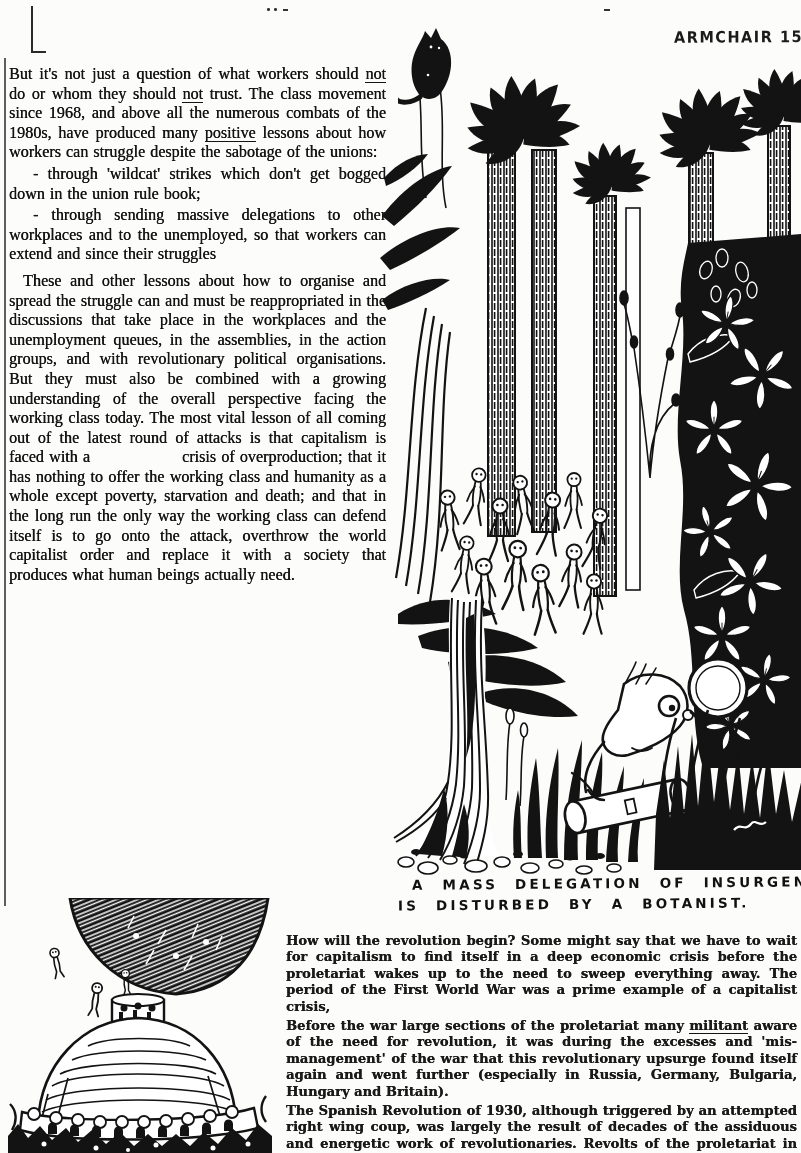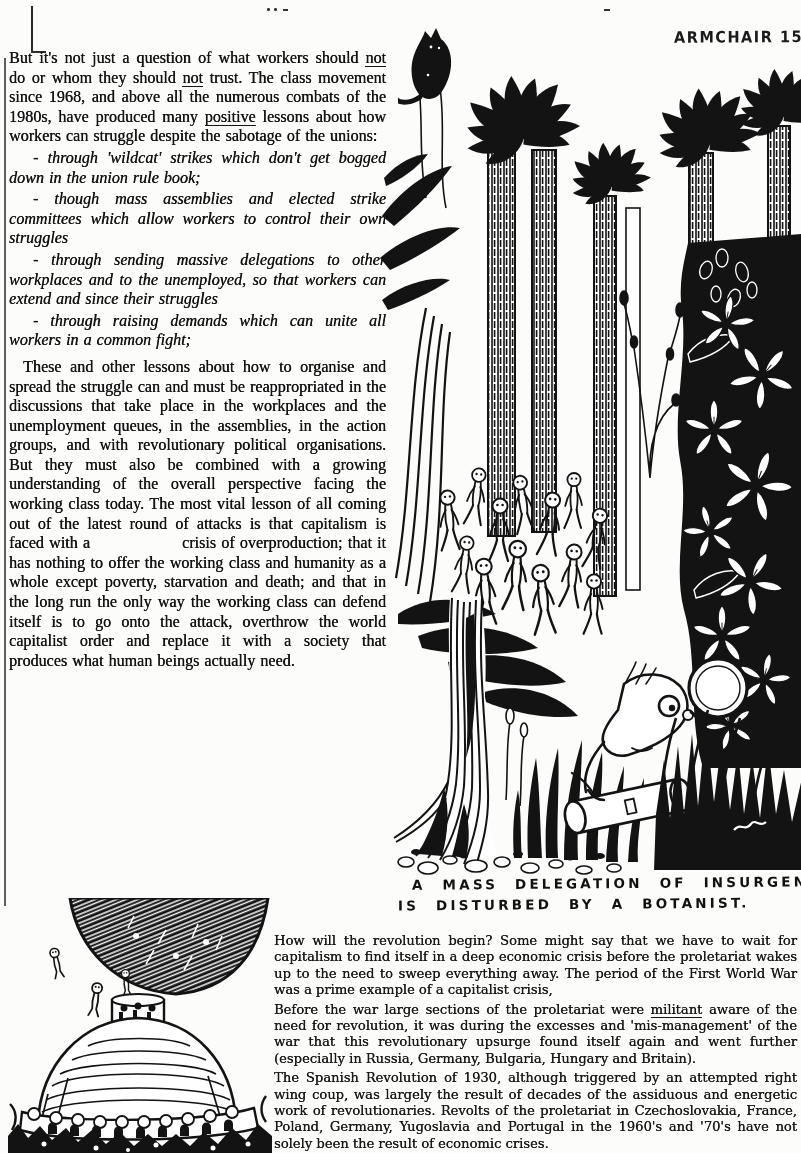--- a/index.html
+++ b/index.html
@@ -10,40 +10,40 @@
   }
   
   .masthead{
     position:absolute;left:674px;top:29px;width:126px;
     font-family:"DejaVu Sans", sans-serif;font-weight:bold;font-size:14.5px;
     letter-spacing:1.5px;color:#1b1b1b;transform:scaleY(1.08) rotate(-.3deg);
     white-space:nowrap;
   }
   
   .leftcol{
-    position:absolute;left:9px;top:48px;width:377px;
+    position:absolute;left:9px;top:64px;width:377px;
     font-size:16.1px;line-height:19.6px;text-align:justify;
     text-shadow:0.3px 0 0 currentColor;
     word-spacing:1px;
   }
   .leftcol .para{margin:0 0 2px 0;}
-  .leftcol .bullet{text-indent:24px;font-style:italic;}
+  .leftcol .bullet{text-indent:24px;}
   .leftcol .findent{text-indent:14px;}
   .leftcol .spaced{margin-top:13px;}
   .leftcol .spaced2{margin-top:7px;}
   .u{border-bottom:1.4px solid #141414;}
   .gap{display:inline-block;width:92px;}
   
   .bottomtext{
     position:absolute;left:274px;top:933px;width:523px;
     font-family:"DejaVu Serif", serif;
     font-size:13.1px;line-height:16.4px;text-align:justify;
     text-shadow:0.25px 0 0 currentColor;color:#1a1a1a;
   }
-  .bottomtext .para{margin:0 0 3px 0;}
+  .bottomtext .para{margin:0 0 3px 12px;font-weight:bold;}
   
   .caption{
     position:absolute;font-family:"DejaVu Sans", sans-serif;font-weight:bold;
     font-size:13.5px;letter-spacing:3.2px;word-spacing:9px;color:#111;
     white-space:nowrap;transform:rotate(-.5deg);
   }
   #cap1{left:412px;top:875px;}
   #cap2{left:398px;top:896px;}
   
   .art{position:absolute;}
@@ -66,23 +66,21 @@
 <div class="dot" style="left:267px;top:8px"></div>
 <div class="dot" style="left:274px;top:8px"></div>
 <div class="dot" style="left:283px;top:9px;width:5px;height:2px;border-radius:0"></div>
 <div class="dot" style="left:604px;top:9px;width:6px;height:2px;border-radius:0"></div>
 
 <div class="masthead">ARMCHAIR 15</div>
 
 <div class="leftcol">
     <div class="para"><span>But it's not just a question of what workers should </span><span class="u">not</span><span> do or whom they should </span><span class="u">not</span><span> trust. The class movement since 1968, and above all the numerous combats of the 1980s, have produced many </span><span class="u">positive</span><span> lessons about how workers can struggle despite the sabotage of the unions:</span></div>
     <div class="para bullet"><span>- through 'wildcat' strikes which don't get bogged down in the union rule book;</span></div>
-    <div class="para bullet"><span>- though mass assemblies and elected strike committees which allow workers to control their own struggles</span></div>
     <div class="para bullet"><span>- through sending massive delegations to other workplaces and to the unemployed, so that workers can extend and since their struggles</span></div>
-    <div class="para bullet"><span>- through raising demands which can unite all workers in a common fight;</span></div>
     <div class="para findent spaced2"><span>These and other lessons about how to organise and spread the struggle can and must be reappropriated in the discussions that take place in the workplaces and the unemployment queues, in the assemblies, in the action groups, and with revolutionary political organisations. But they must also be combined with a growing understanding of the overall perspective facing the working class today. The most vital lesson of all coming out of the latest round of attacks is that capitalism is faced with a</span><span class="gap"></span><span>crisis of overproduction; that it has nothing to offer the working class and humanity as a whole except poverty, starvation and death; and that in the long run the only way the working class can defend itself is to go onto the attack, overthrow the world capitalist order and replace it with a society that produces what human beings actually need.</span></div>
   </div>
 
 <div class="art" id="cat">
 <svg width="62" height="86" viewBox="0 0 62 86">
   <path fill="#131313" d="M22,70 C14,62 11,44 16,30 C19,21 25,13 27,6 L33,13 L38,3 L43,14 C50,19 54,29 53,41 C52,53 47,62 43,68 C37,75 28,76 22,70 Z"></path>
   <path fill="none" stroke="#131313" stroke-width="5" stroke-linecap="round" d="M22,72 C14,78 2,79 -2,74"></path>
   <circle cx="33" cy="22" r="1.4" fill="#fff"></circle>
   <circle cx="41" cy="23" r="1.2" fill="#fff"></circle>
   <circle cx="30" cy="50" r="1.3" fill="#fff"></circle>
@@ -387,15 +385,15 @@
     <circle cx="205" cy="250" r="2.5"></circle>
         <circle cx="240" cy="246" r="2.5"></circle>
         <circle cx="120" cy="252" r="2"></circle>
   </g>
   <path d="M4,232 C10,222 8,212 2,206 M258,224 C252,216 252,206 258,198" stroke="#131313" stroke-width="2.4" fill="none"></path>
 </svg>
 </div>
 
 <div class="bottomtext">
     <div class="para"><span>How will the revolution begin?  Some might say that we have to wait for capitalism to find itself in a deep economic crisis before the proletariat wakes up to the need to sweep everything away.  The period of the First World War was a prime example of a capitalist crisis,</span></div>
-    <div class="para"><span>Before the war large sections of the proletariat were </span><span class="u">militant</span><span> aware of the need for revolution, it was during the excesses and 'mis-management' of the war that this revolutionary upsurge found itself again and went further (especially in Russia, Germany, Bulgaria, Hungary and Britain).</span></div>
+    <div class="para"><span>Before the war large sections of the proletariat many </span><span class="u">militant</span><span> aware of the need for revolution, it was during the excesses and 'mis-management' of the war that this revolutionary upsurge found itself again and went further (especially in Russia, Germany, Bulgaria, Hungary and Britain).</span></div>
     <div class="para"><span>The Spanish Revolution of 1930, although triggered by an attempted right wing coup, was largely the result of decades of the assiduous and energetic work of revolutionaries.  Revolts of the proletariat in Czechoslovakia, France, Poland, Germany, Yugoslavia and Portugal in the 1960's and '70's have not solely been the result of economic crises.</span></div>
   </div>
 
 </body></html>

